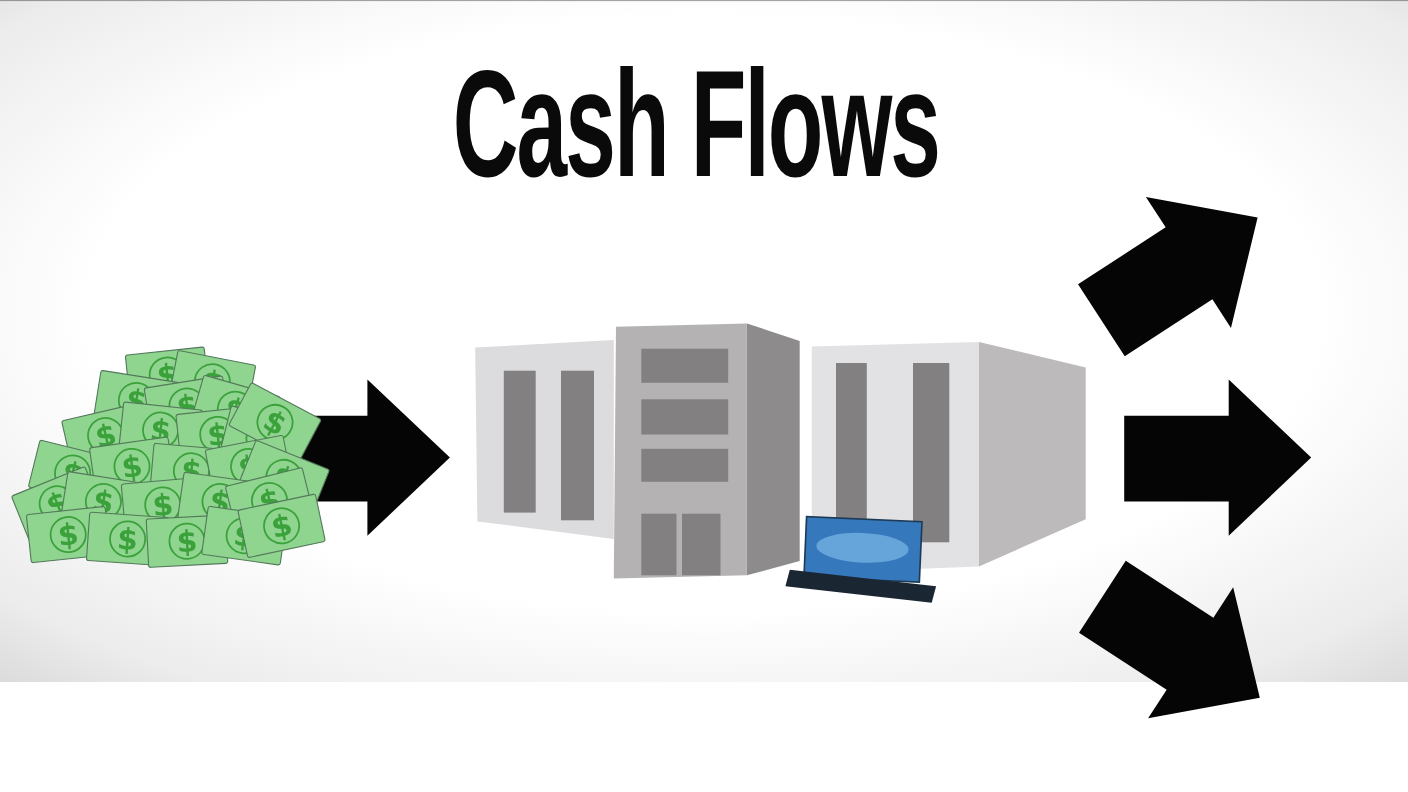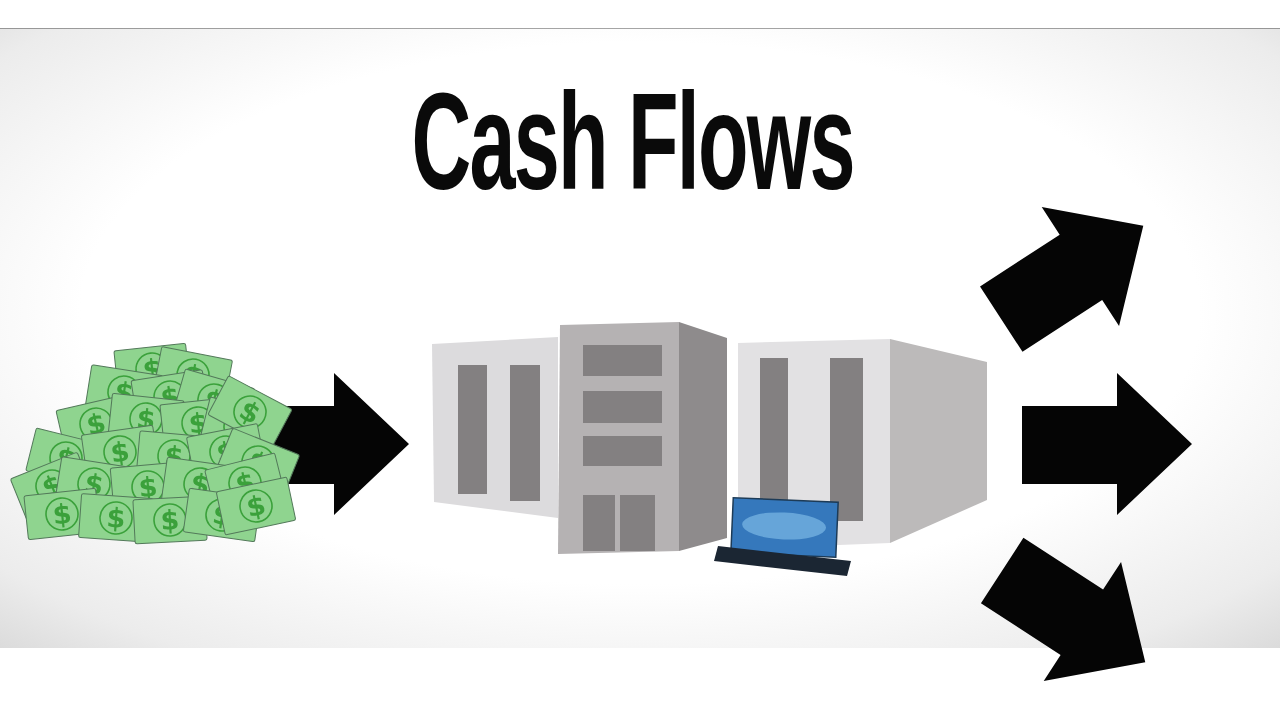--- a/index.html
+++ b/index.html
@@ -7,21 +7,20 @@
     width:1280px;height:720px;overflow:hidden;
     font-family:"Liberation Sans",sans-serif;
   }
   .stage{
     position:relative;width:1280px;height:620px;
     background:radial-gradient(ellipse 95% 95% at 50% 46%,
       var(--bg-center,#ffffff) 0%,
       var(--bg-center,#ffffff) 46%,
       #ececec 68%,
       var(--bg-edge,#b3b3b3) 100%);
-    margin-top:28px;
   }
   .top-edge{
     position:absolute;left:0;top:0;width:1280px;height:1px;
     background:rgba(0,0,0,0.35);
   }
   .title{
     position:absolute;left:50%;top:44px;
     transform:translateX(-51%) scaleX(0.60);
     transform-origin:50% 50%;
     font-weight:bold;

